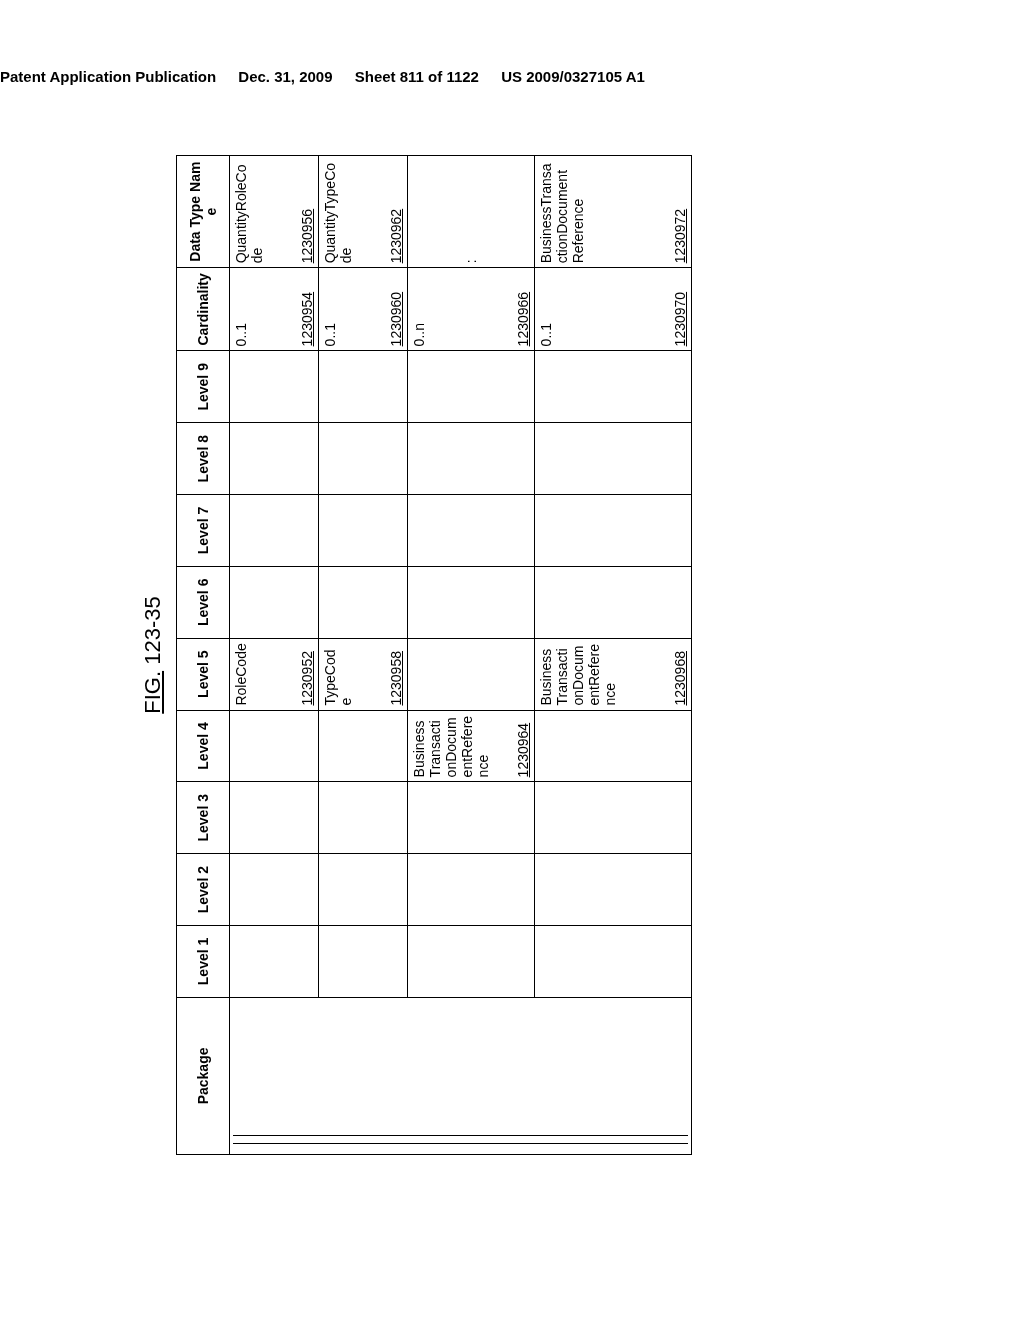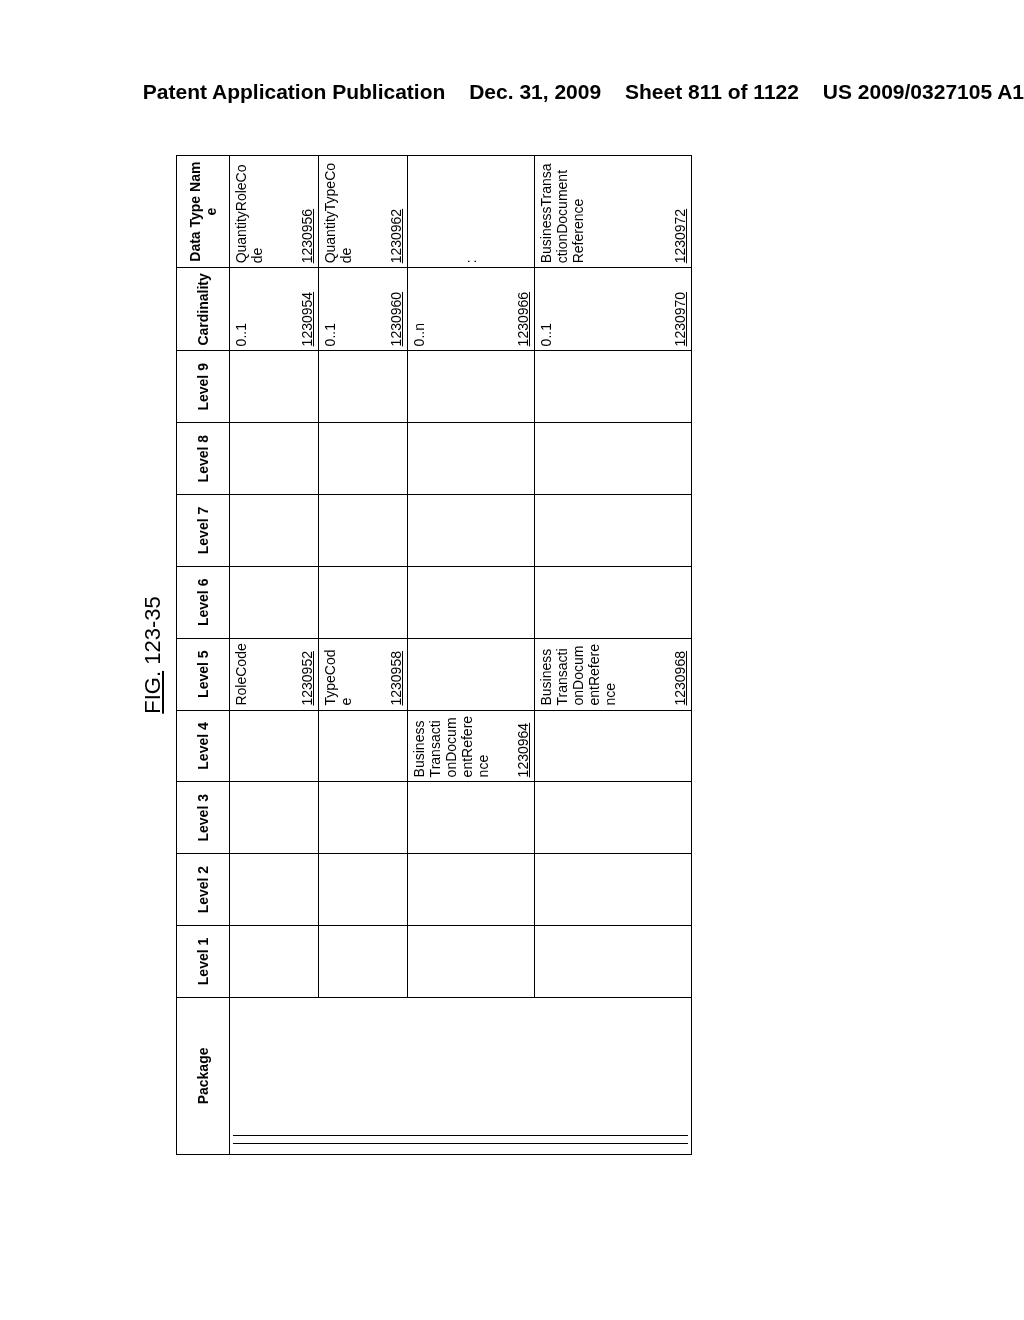--- a/index.html
+++ b/index.html
@@ -6,25 +6,25 @@
     margin: 0;
     padding: 0;
     font-family: Arial, Helvetica, sans-serif;
     background: #fff;
     width: 1024px;
     height: 1320px;
     position: relative;
   }
   .page-header {
     position: absolute;
-    top: 80px;
+    top: 68px;
     left: 0;
     width: 100%;
-    font-size: 21px;
-    text-align: right;
+    font-size: 15px;
+    text-align: left;
     font-weight: bold;
   }
   .page-header span + span {
     margin-left: 18px;
   }
   .content-rotated {
     position: absolute;
     top: 155px;
     left: 140px;
     width: 620px;

